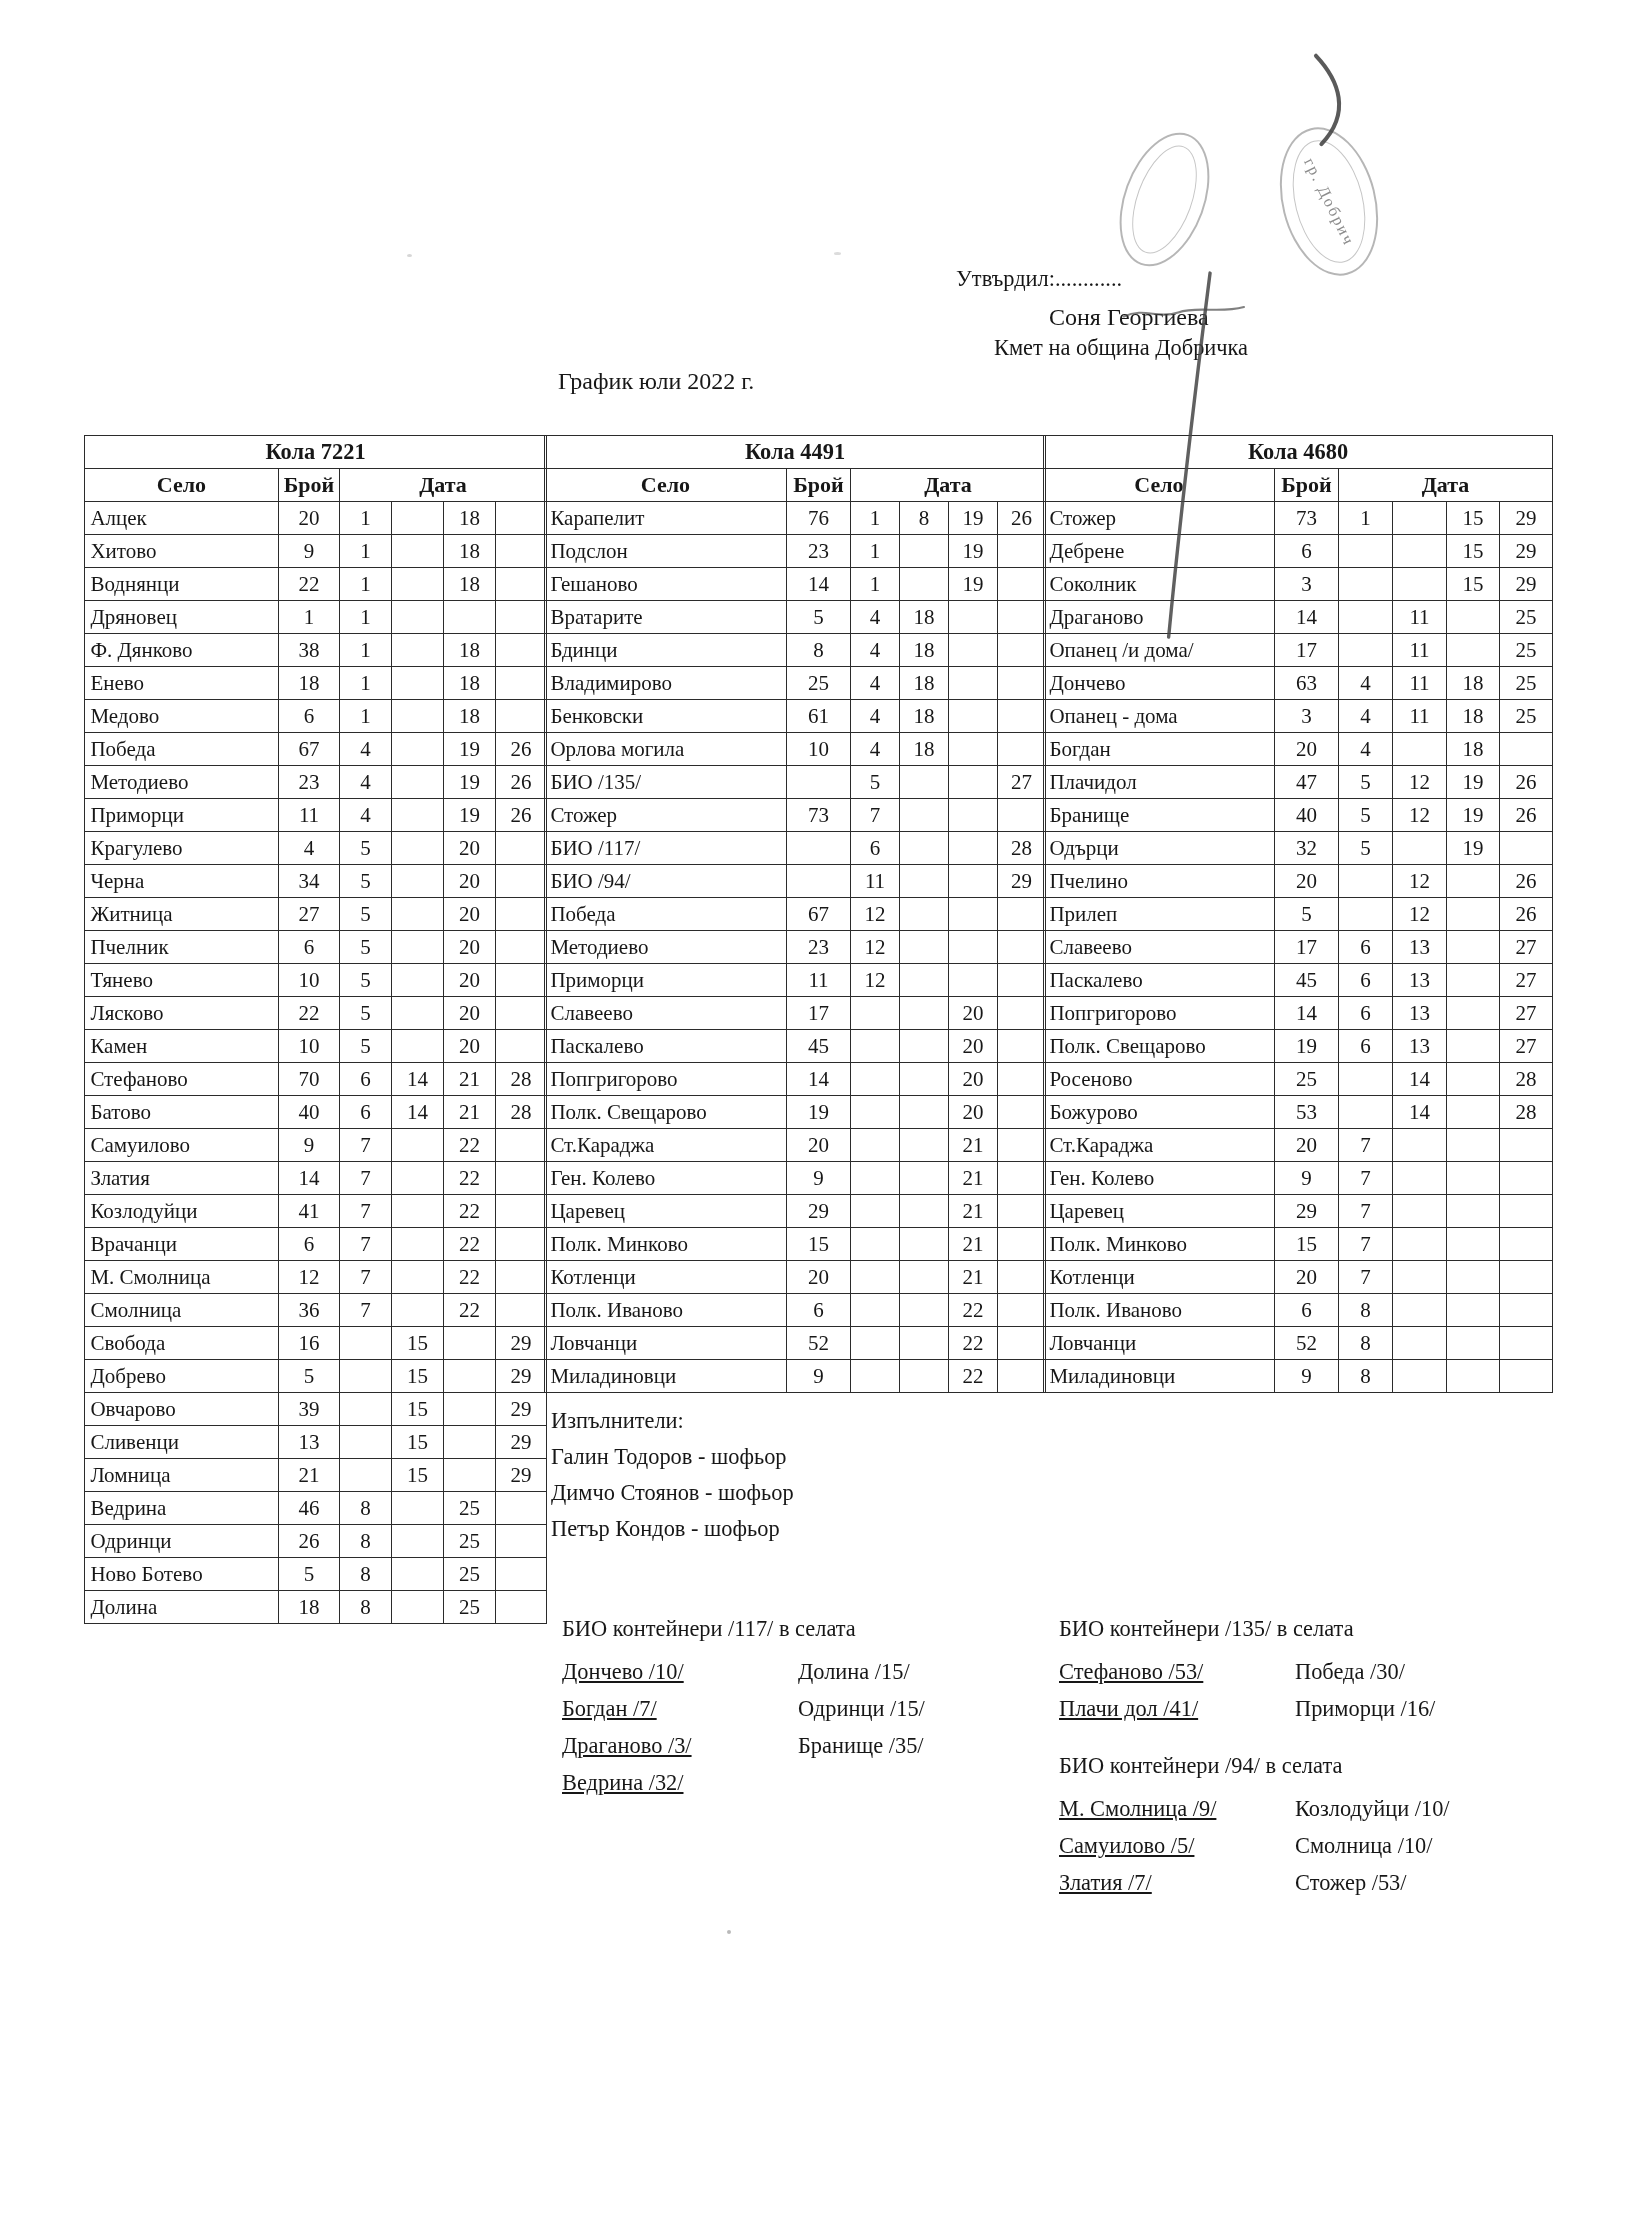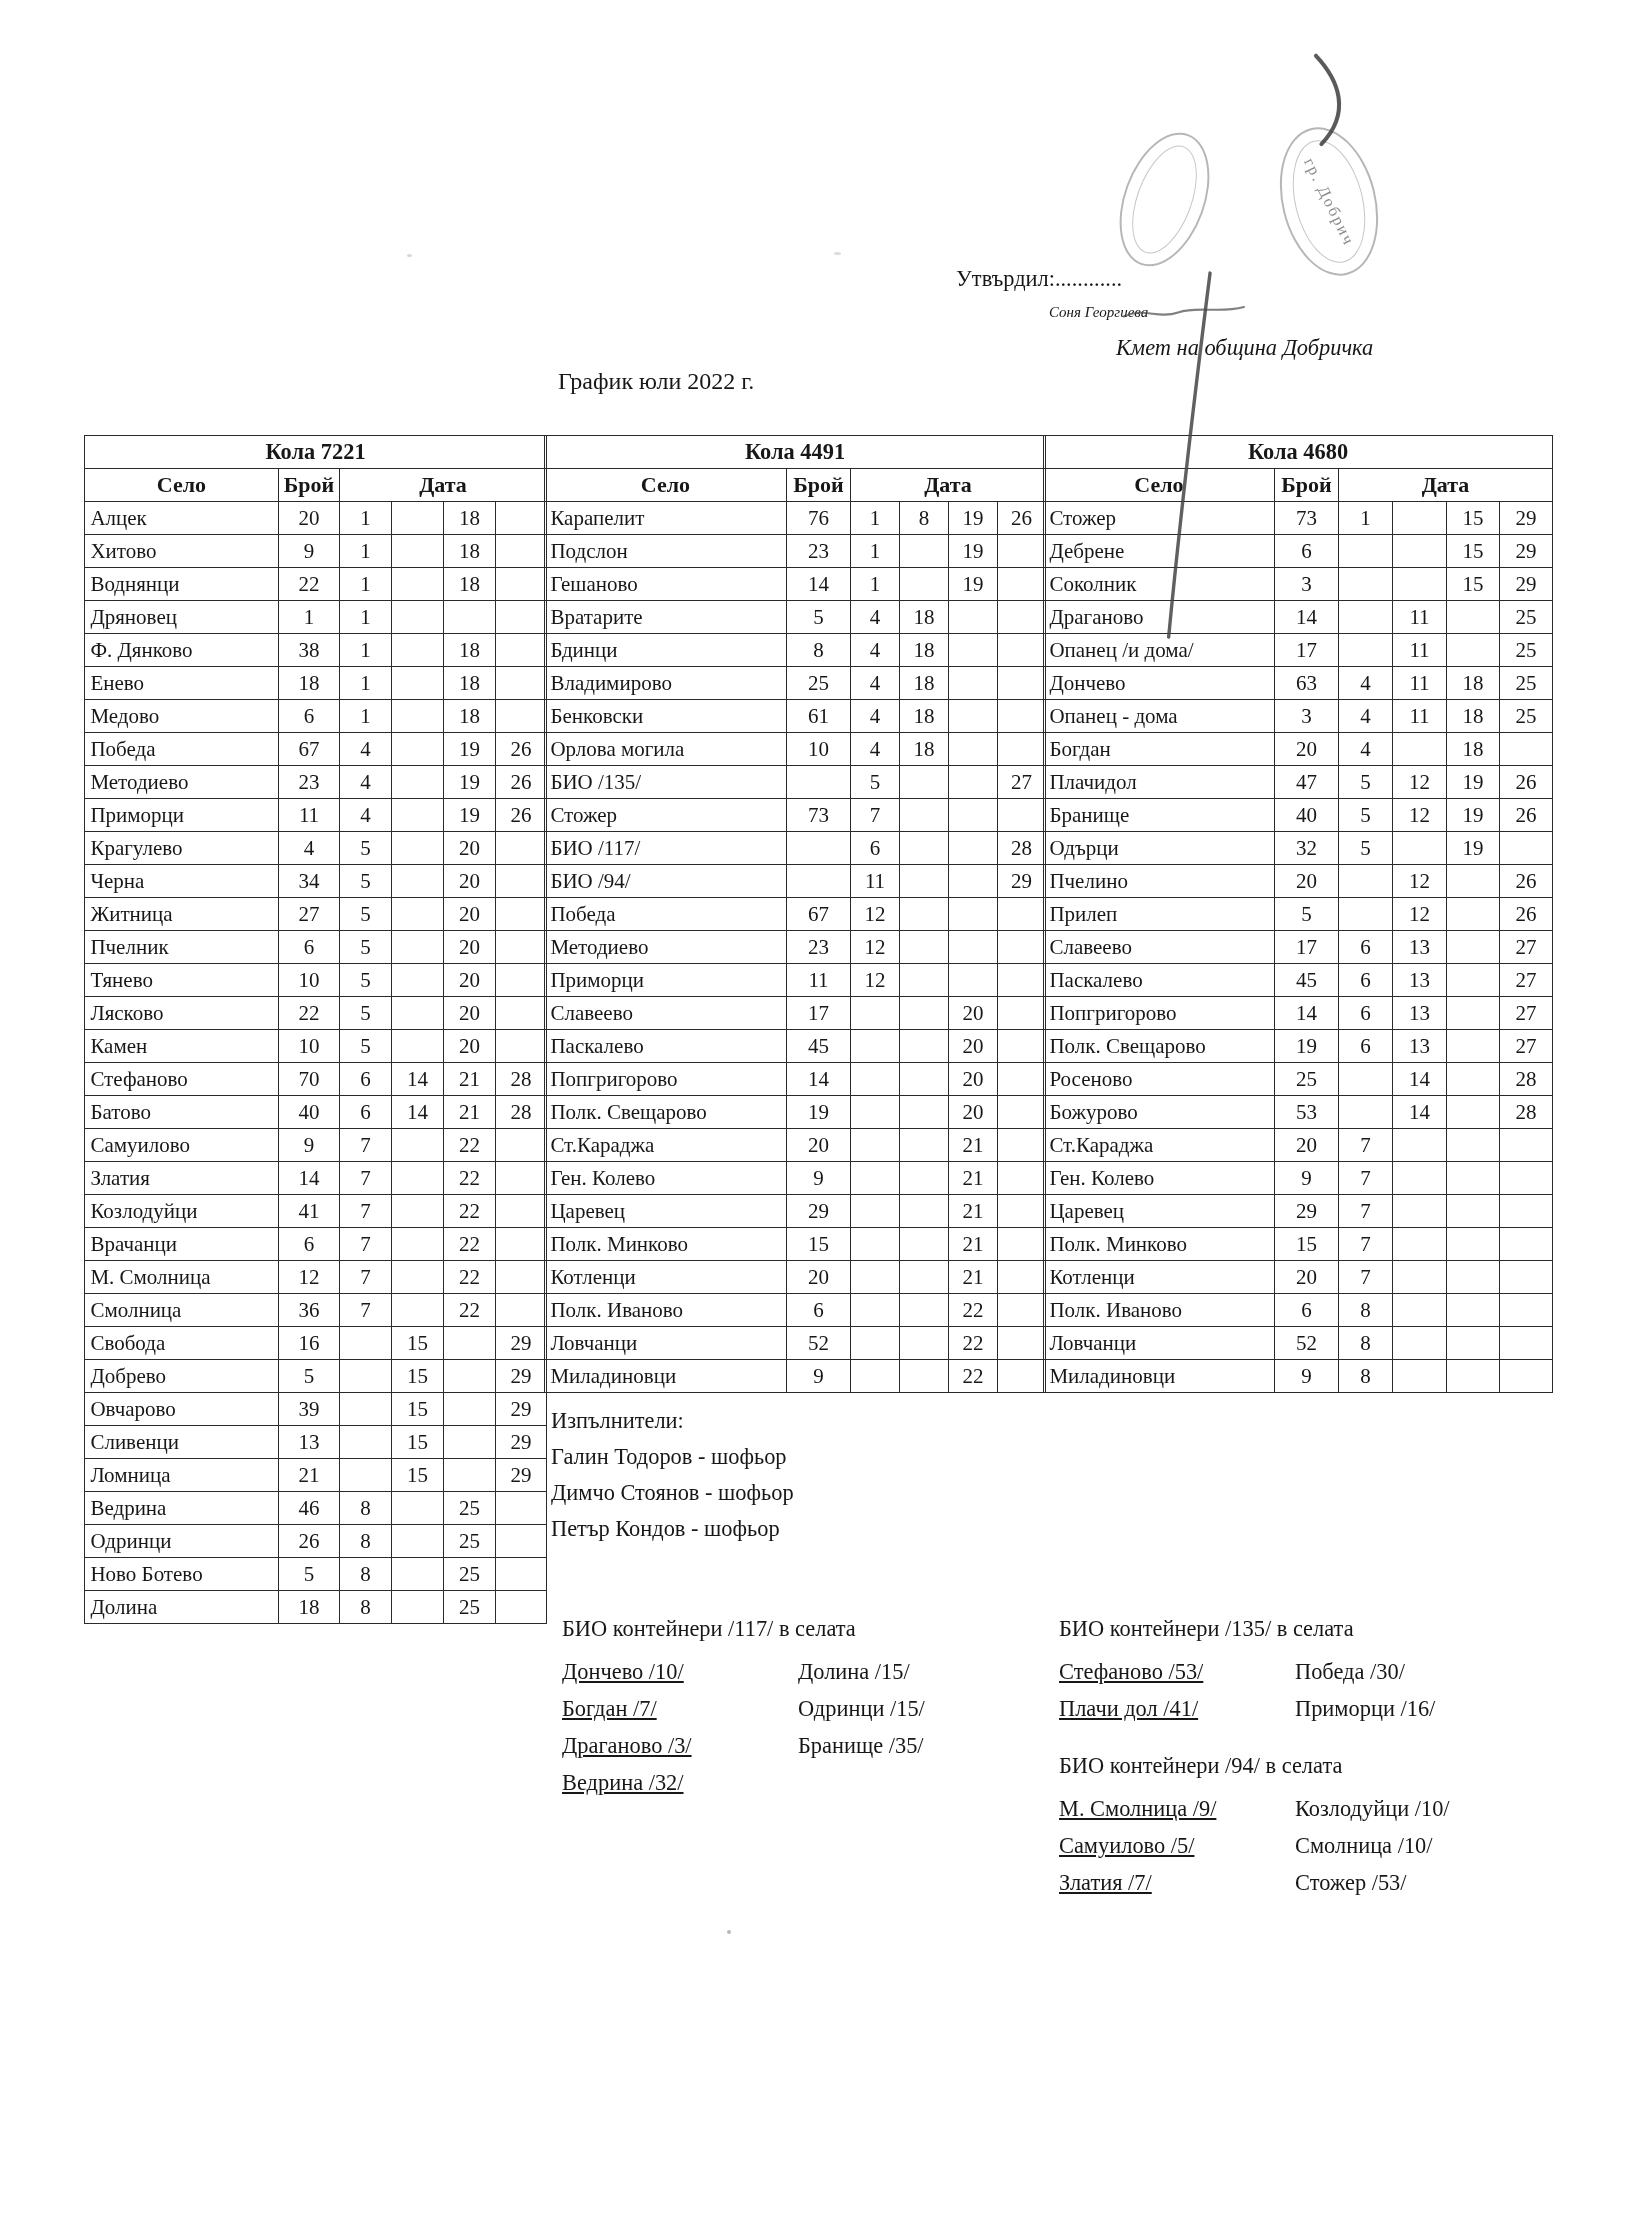--- a/index.html
+++ b/index.html
@@ -8,22 +8,22 @@
     background:#ffffff;
     font-family:"Liberation Serif","DejaVu Serif",serif;
     color:#171717;
     position:relative;
     overflow:hidden;
   }
   .abs { position:absolute; }
 
   
   .approval-label { left:956px; top:266px; font-size:22.4px; }
-  .approver-name  { left:1049px; top:304px; font-size:15px;font-style:italic; }
-  .approver-role  { left:1116px; top:335px; font-size:22.4px; font-style:italic; }
+  .approver-name  { left:1049px; top:304px; font-size:24px; }
+  .approver-role  { left:994px; top:335px; font-size:22.4px; }
   .doc-title      { left:558px;  top:368px; font-size:24px; font-weight:normal; }
 
   
   .stamp { position:absolute; border:2px solid rgba(110,110,110,.5); border-radius:50%; }
   .stamp-inner { position:absolute; inset:11px; border:1.4px solid rgba(110,110,110,.4); border-radius:50%; }
   .stamp-a { left:1124px; top:130px; width:81px; height:139px; transform:rotate(20deg); }
   .stamp-b { left:1282px; top:126px; width:94px; height:151px; transform:rotate(-14deg); }
   .stamp-text {
     position:absolute; left:50%; top:50%;
     transform:translate(-50%,-50%) rotate(78deg);

